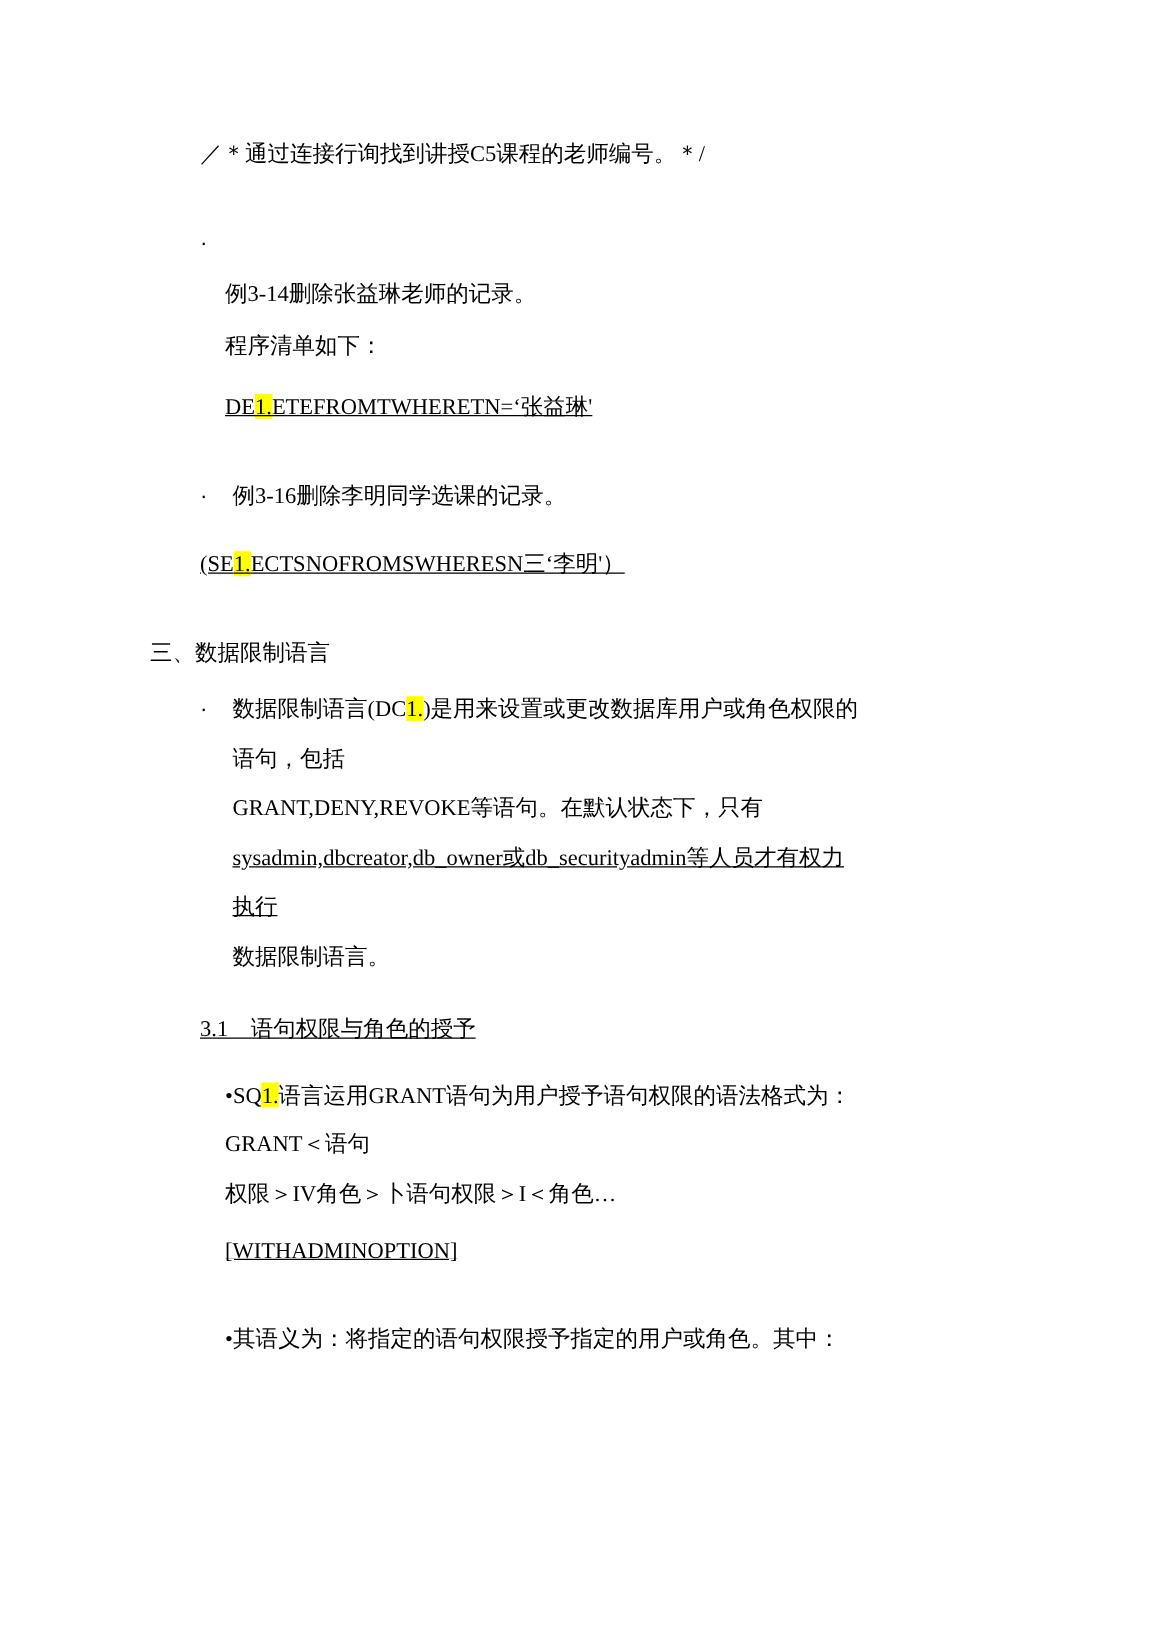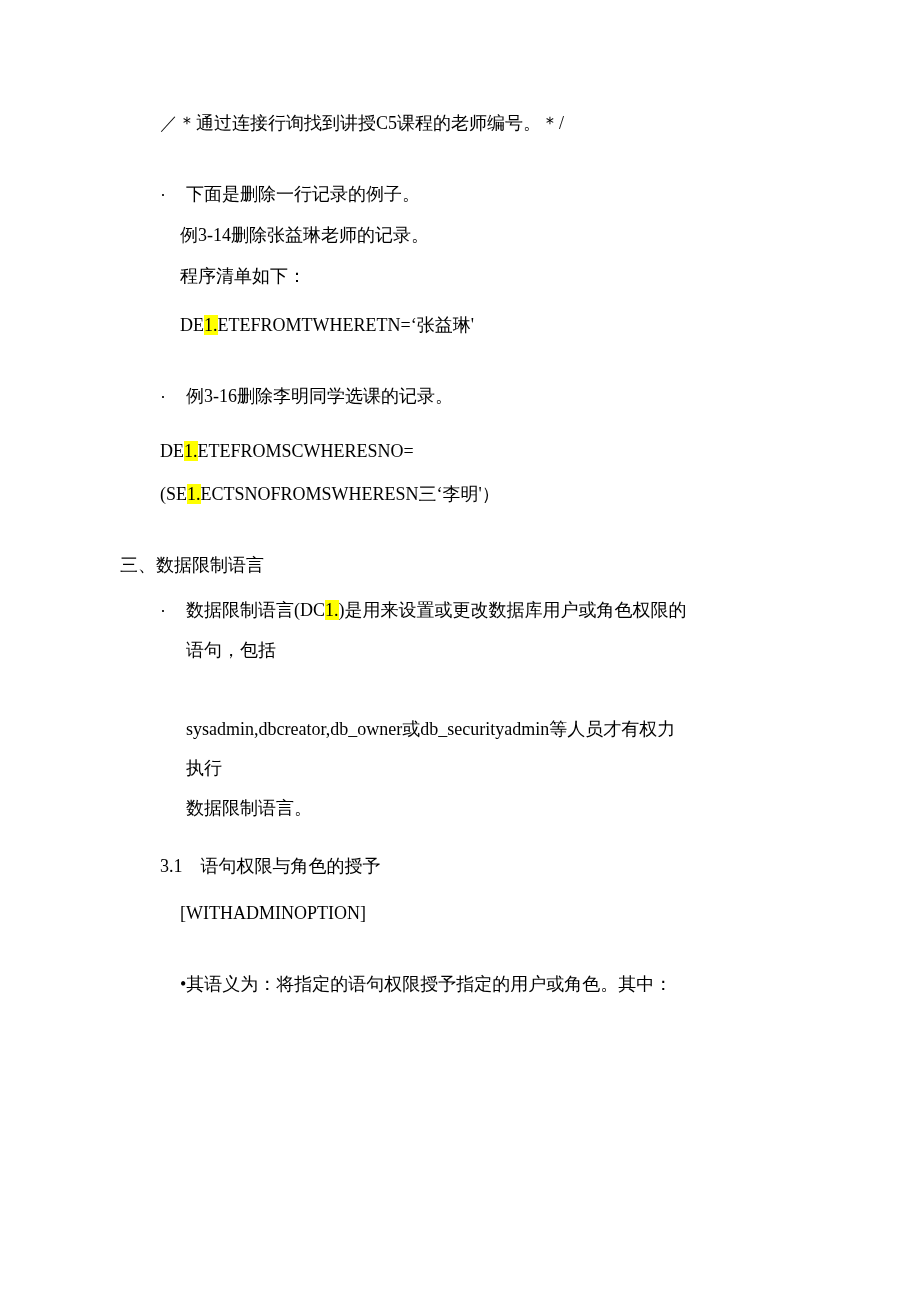--- a/index.html
+++ b/index.html
@@ -32,20 +32,21 @@
     width: 26px;
     flex: none;
     text-align: left;
     font-family: Arial, sans-serif;
   }
   .hl {
     background: #ffff00;
   }
   .latin {
     font-family: "Times New Roman", Times, serif;
+    text-decoration: underline;
   }
   .spaced {
     line-height: 2.2;
   }
   .section-head {
     margin-left: 0;
     margin-bottom: 12px;
     margin-top: 36px;
   }
   .gap-lg { margin-bottom: 44px; }
@@ -53,57 +54,57 @@
 </style>
 </head>
 <body>
 
 <div class="page">
 
   <p class="para indent1 gap-lg">／＊通过连接行询找到讲授C5课程的老师编号。＊/</p>
 
   <div class="bullet-row indent1">
     <span class="bullet">·</span>
-    <span>下面是删除一行记录的例子。</span>
   </div>
 
   <p class="para indent2" style="margin-bottom:14px;">例3-14删除张益琳老师的记录。</p>
 
   <p class="para indent2" style="margin-bottom:22px;">程序清单如下：</p>
 
   <p class="para indent2 gap-lg latin">
     <span>DE</span><span class="hl">1.</span><span>ETEFROMTWHERETN=‘张益琳'</span>
   </p>
 
   <div class="bullet-row indent1 gap-md">
     <span class="bullet">·</span>
     <span>例3-16删除李明同学选课的记录。</span>
   </div>
 
-  <p class="para indent1 latin" style="margin-bottom:16px;">
-    <span>DE</span><span class="hl">1.</span><span>ETEFROMSCWHERESNO=</span>
-  </p>
 
   <p class="para indent1 latin gap-lg">
     <span>(SE</span><span class="hl">1.</span><span>ECTSNOFROMSWHERESN三‘李明'）</span>
   </p>
 
   <p class="para section-head">三、数据限制语言</p>
 
   <div class="bullet-row indent1 spaced" style="margin-bottom:0;">
     <span class="bullet">·</span>
     <div>
       <span>数据限制语言(DC</span><span class="hl">1.</span><span>)是用来设置或更改数据库用户或角色权限的语句，包括</span><br>
-      <br>
+      <span>GRANT,DENY,REVOKE等语句。在默认状态下，只有</span><br>
       <span class="latin">sysadmin,dbcreator,db_owner或db_securityadmin等人员才有权力执行</span><br>
       <span>数据限制语言。</span>
     </div>
   </div>
 
-  <p class="para indent1" style="margin-top:24px; margin-bottom:20px;">3.1　语句权限与角色的授予</p>
+  <p class="para indent1" style="margin-top:24px; margin-bottom:20px;text-decoration:underline;">3.1　语句权限与角色的授予</p>
 
+  <p class="para indent2 spaced" style="margin-bottom:12px;">
+    <span>•SQ</span><span class="hl">1.</span><span>语言运用GRANT语句为用户授予语句权限的语法格式为：GRANT＜语句</span><br>
+    <span>权限＞IV角色＞卜语句权限＞I＜角色…</span>
+  </p>
 
 
   <p class="para indent2 latin gap-lg">[WITHADMINOPTION]</p>
 
   <p class="para indent2">•其语义为：将指定的语句权限授予指定的用户或角色。其中：</p>
 
 </div>
 
 </body></html>

